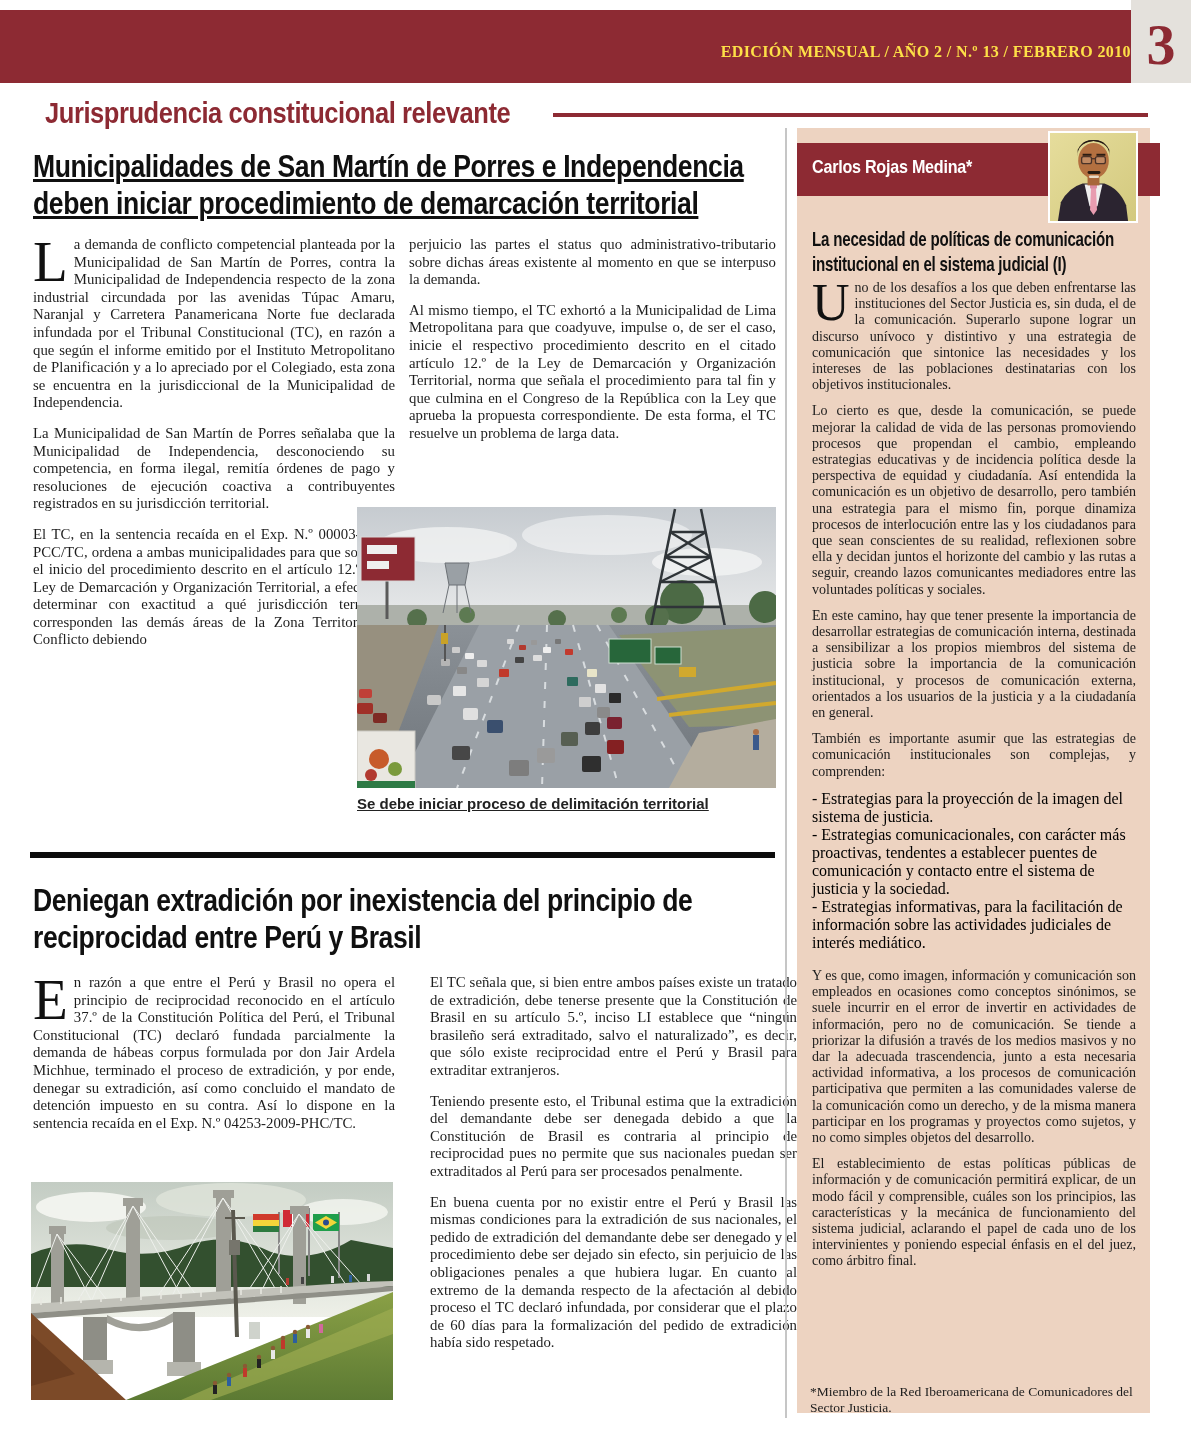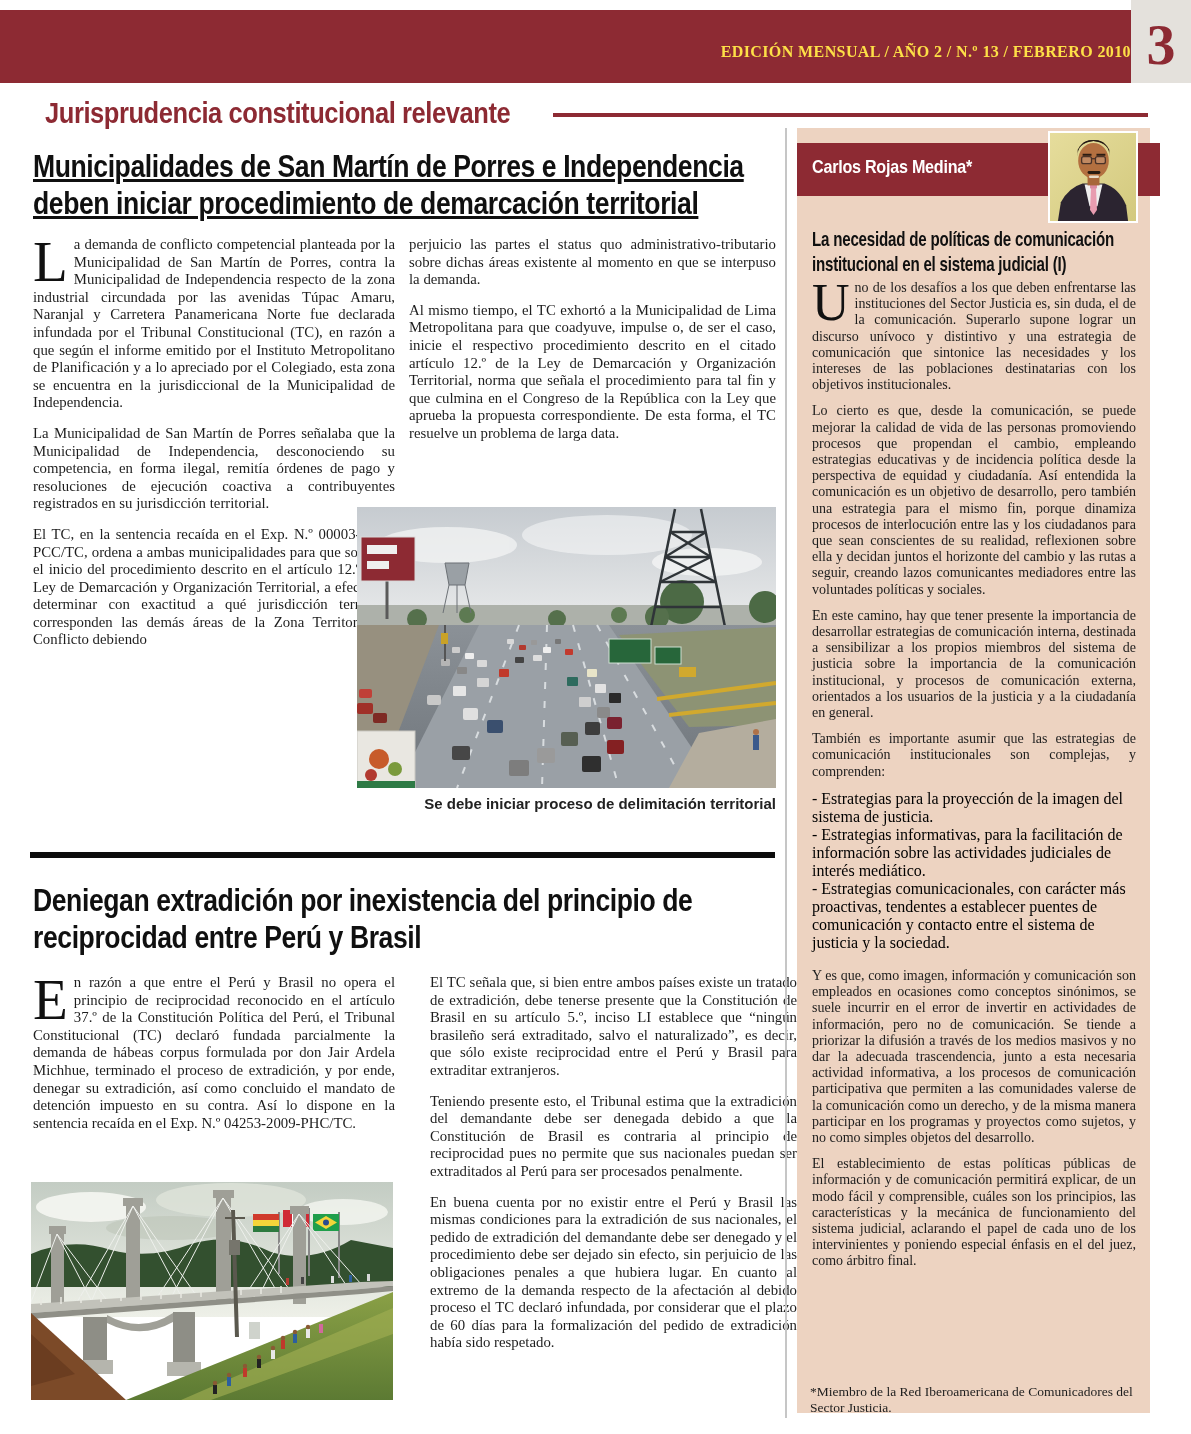--- a/index.html
+++ b/index.html
@@ -23,21 +23,21 @@
   
   .art-title{position:absolute;color:#101010;font:700 32px/37px "Liberation Sans",sans-serif;letter-spacing:-.5px;}
   .t-line{display:block;transform:scaleX(.83);transform-origin:0 50%;white-space:nowrap;}
 
   
   .col{position:absolute;}
   .bp{font:14.8px/17.6px "Liberation Serif",serif;color:#1d1d1d;text-align:justify;margin:0 0 13px 0;}
   .dc{float:left;font:400 57px/46px "Liberation Serif",serif;color:#111;margin:3px 6px 0 0;}
 
   .photo{position:absolute;display:block;}
-  .caption{position:absolute;font:700 15px "Liberation Sans",sans-serif;color:#222;text-align:right;}
+  .caption{position:absolute;font:700 15px "Liberation Sans",sans-serif;color:#222;text-align:left;text-decoration:underline;}
 
   .black-rule{position:absolute;left:30px;top:852px;width:745px;height:6px;background:#0c0c0c;}
   .vrule{position:absolute;left:785px;top:128px;width:2px;height:1290px;background:#c6c6c6;}
 
   
   .sidebar{position:absolute;left:797px;top:128px;width:353px;height:1285px;background:#edd3c1;overflow:hidden;}
   .sb-band{position:absolute;left:797px;top:143px;width:363px;height:53px;background:#8d2a33;}
   .sb-name{position:absolute;left:812px;top:156px;font:700 19px "Liberation Sans",sans-serif;color:#ffffff;letter-spacing:-.3px;}
   .sb-photo{position:absolute;left:1048px;top:131px;width:90px;height:92px;border:2px solid #ffffff;box-sizing:border-box;}
   .sb-title{position:absolute;left:812px;top:226px;font:700 21px/25px "Liberation Sans",sans-serif;color:#101010;letter-spacing:-.3px;}
@@ -400,22 +400,22 @@
   </div>
 
   <div class="sb-body">
     <p class="bp"><span class="dc">U</span><span>no de los desafíos a los que deben enfrentarse las instituciones del Sector Justicia es, sin duda, el de la comunicación. Superarlo supone lograr un discurso unívoco y distintivo y una estrategia de comunicación que sintonice las necesidades y los intereses de las poblaciones destinatarias con los objetivos institucionales.</span></p>
     <p class="bp">Lo cierto es que, desde la comunicación, se puede mejorar la calidad de vida de las personas promoviendo procesos que propendan el cambio, empleando estrategias educativas y de incidencia política desde la perspectiva de equidad y ciudadanía. Así entendida la comunicación es un objetivo de desarrollo, pero también una estrategia para el mismo fin, porque dinamiza procesos de interlocución entre las y los ciudadanos para que sean conscientes de su realidad, reflexionen sobre ella y decidan juntos el horizonte del cambio y las rutas a seguir, creando lazos comunicantes mediadores entre las voluntades políticas y sociales.</p>
     <p class="bp">En este camino, hay que tener presente la importancia de desarrollar estrategias de comunicación interna, destinada a sensibilizar a los propios miembros del sistema de justicia sobre la importancia de la comunicación institucional, y procesos de comunicación externa, orientados a los usuarios de la justicia y a la ciudadanía en general.</p>
     <p class="bp">También es importante asumir que las estrategias de comunicación institucionales son complejas, y comprenden:</p>
     <p class="bp sb-list">
       </p>
       <div>- Estrategias para la proyección de la imagen del sistema de justicia.</div>
+      <div>- Estrategias comunicacionales, con carácter más proactivas, tendentes a establecer puentes de comunicación y contacto entre el sistema de justicia y la sociedad.</div>
       <div>- Estrategias informativas, para la facilitación de información sobre las actividades judiciales de interés mediático.</div>
-      <div>- Estrategias comunicacionales, con carácter más proactivas, tendentes a establecer puentes de comunicación y contacto entre el sistema de justicia y la sociedad.</div>
     <p></p>
     <p class="bp">Y es que, como imagen, información y comunicación son empleados en ocasiones como conceptos sinónimos, se suele incurrir en el error de invertir en actividades de información, pero no de comunicación. Se tiende a priorizar la difusión a través de los medios masivos y no dar la adecuada trascendencia, junto a esta necesaria actividad informativa, a los procesos de comunicación participativa que permiten a las comunidades valerse de la comunicación como un derecho, y de la misma manera participar en los programas y proyectos como sujetos, y no como simples objetos del desarrollo.</p>
     <p class="bp">El establecimiento de estas políticas públicas de información y de comunicación permitirá explicar, de un modo fácil y comprensible, cuáles son los principios, las características y la mecánica de funcionamiento del sistema judicial, aclarando el papel de cada uno de los intervinientes y poniendo especial énfasis en el del juez, como árbitro final.</p>
   </div>
 
   <div class="sb-footnote">*Miembro de la Red Iberoamericana de Comunicadores del Sector Justicia.</div>
 
 </div>
 
 </body></html>

